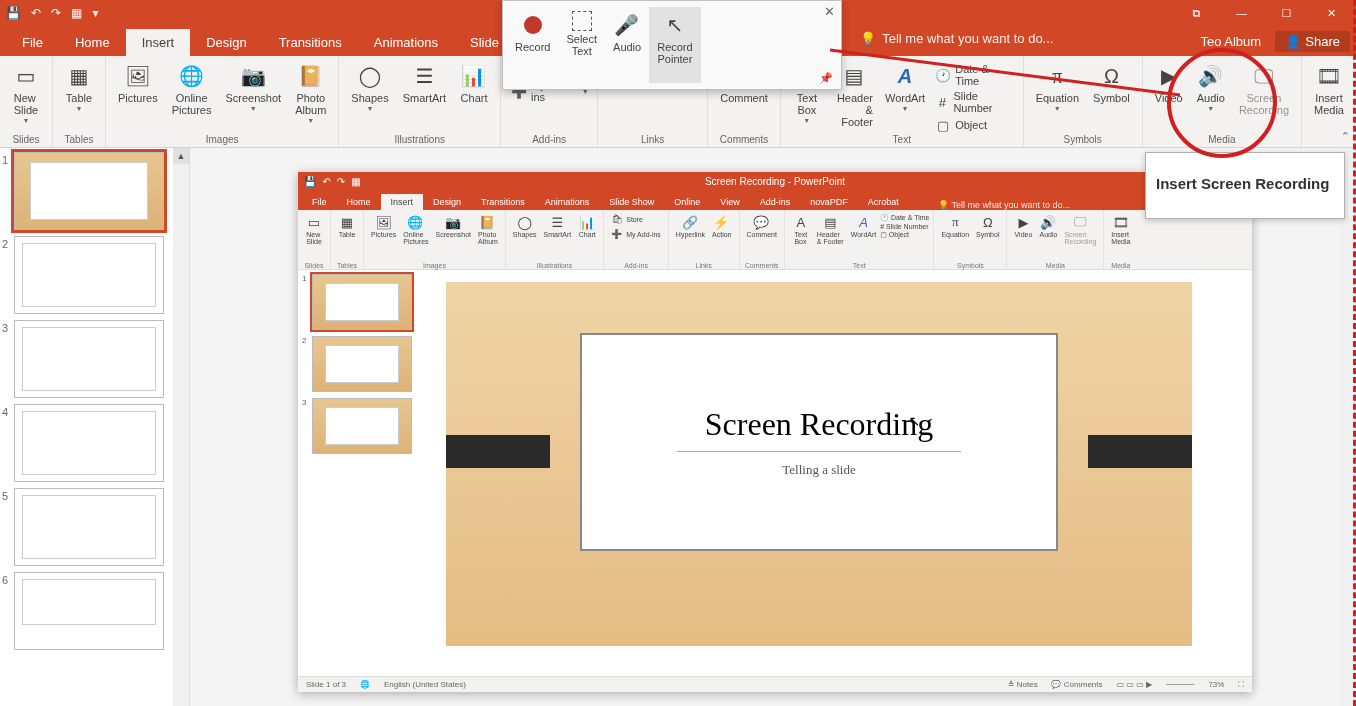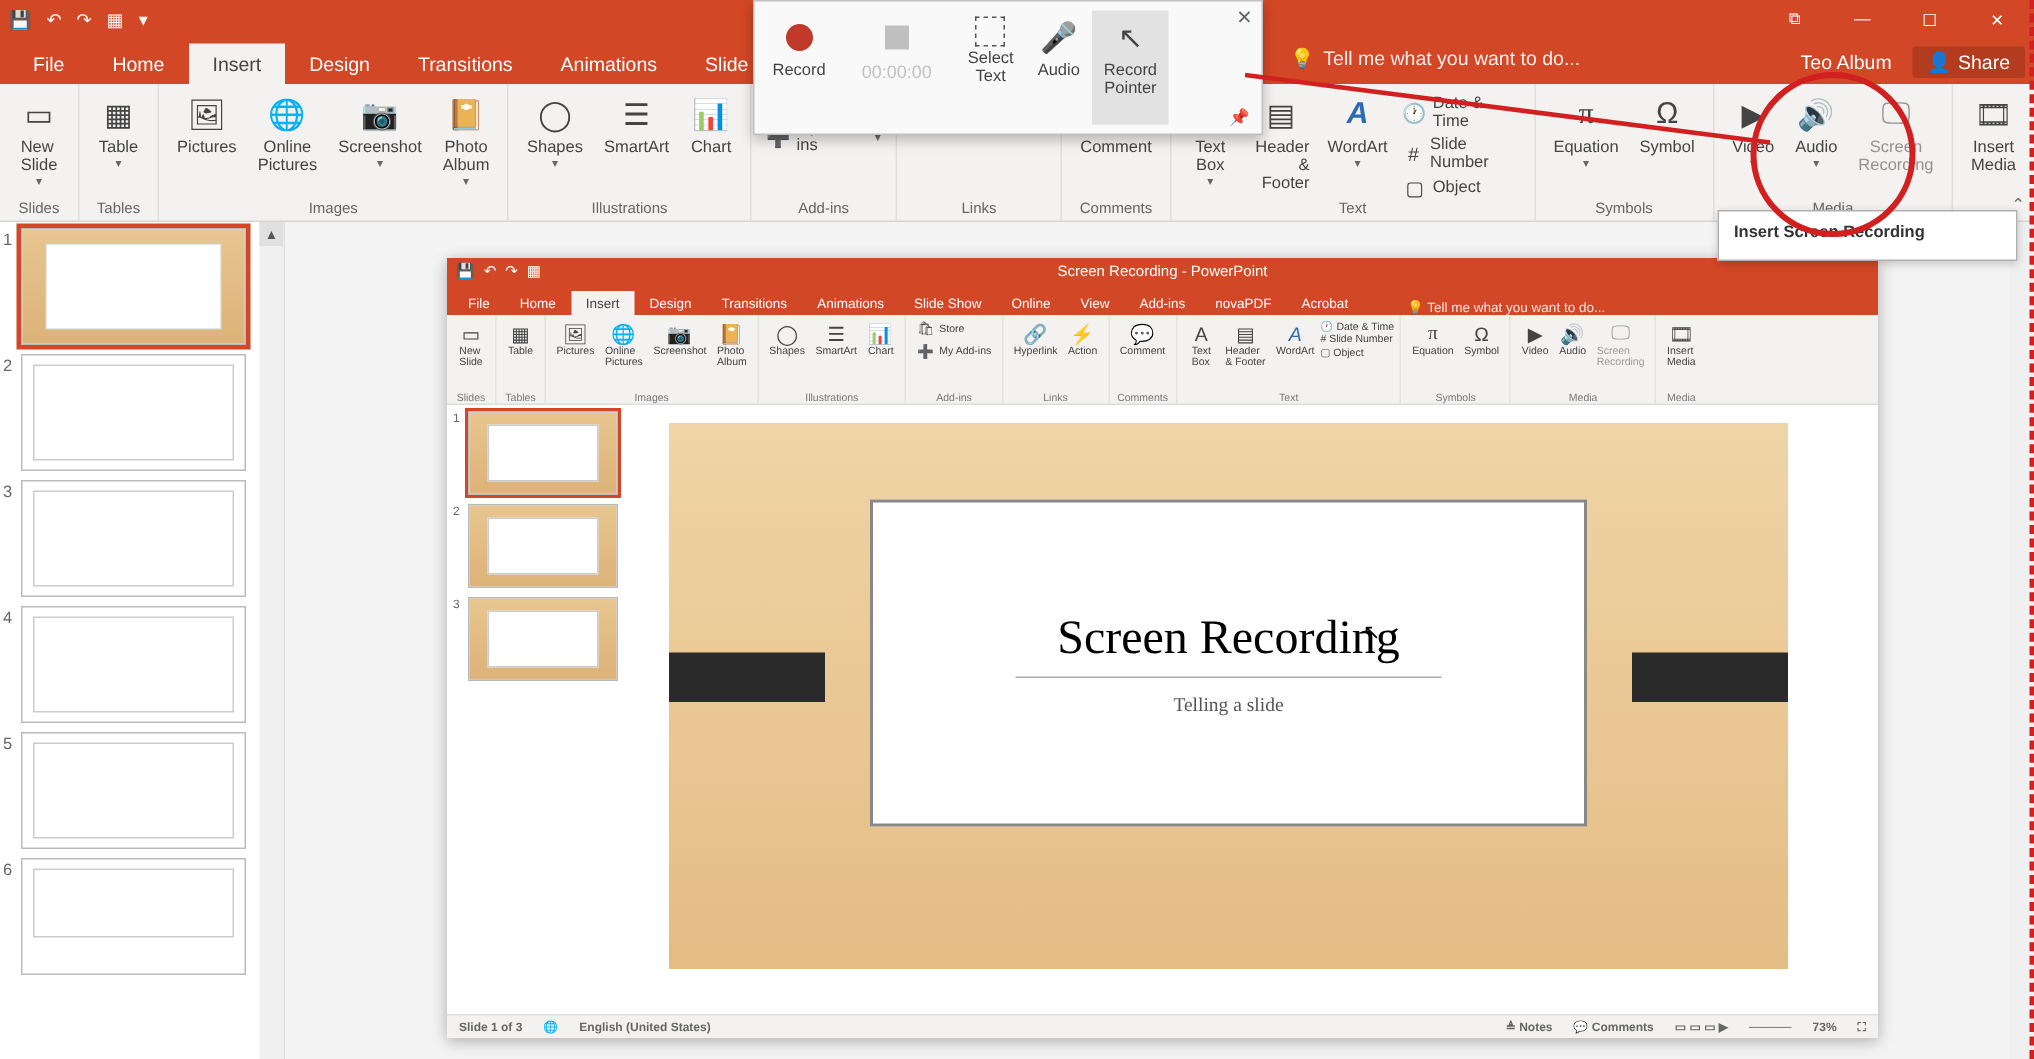--- a/index.html
+++ b/index.html
@@ -78,30 +78,30 @@
 .embed .eth .i .p { position:absolute; left:12%; top:14%; width:76%; height:72%; background:#fff; border:1px solid #ccc; }
 .embed .ecv { flex:1; background:#fff; position:relative; }
 .embed .slide { position:absolute; left:20px; top:12px; right:60px; bottom:30px; background:linear-gradient(#f0d4a6,#e4bc84); }
 .embed .slide .card { position:absolute; left:18%; top:14%; width:64%; height:60%; background:#fff; border:2px solid #888; display:flex; flex-direction:column; align-items:center; justify-content:center; }
 .embed .slide .card h1 { font-family:Georgia,serif; font-size:32px; font-weight:400; }
 .embed .slide .card .sub { font-family:Georgia,serif; font-size:13px; margin-top:10px; color:#555; }
 .embed .slide .card .line { width:60%; height:1px; background:#aaa; margin-top:8px; }
 .embed .slide .bar { position:absolute; top:42%; width:14%; height:9%; background:#2a2a2a; }
 .embed .slide .bar.l { left:0; }
 .embed .slide .bar.r { right:0; }
-.embed .estatus { height:16px; background:#f3f2f1; border-top:1px solid #ddd; font-size:8px; color:#666; display:flex; align-items:center; padding:0 8px; gap:14px;font-weight:bold; }
+.embed .estatus { height:16px; background:#f3f2f1; border-top:1px solid #ddd; font-size:8px; color:#666; display:flex; align-items:center; padding:0 8px; gap:14px; }
 .embed .estatus .spacer { flex:1; }
 
 
 .anno-circle { position:absolute; width:110px; height:110px; border:4px solid #d21f1f; border-radius:50%; left:1167px; top:48px; z-index:30; pointer-events:none; }
 .anno-line { position:absolute; z-index:29; pointer-events:none; }
 .dashborder { position:absolute; right:0; top:0; width:3px; height:706px; border-right:3px dashed #d21f1f; z-index:40; pointer-events:none; }
 
 
-.tooltip { position:absolute; left:1145px; top:140px; width:200px; background:#fff; border:1px solid #b0b0b0; padding:8px 10px; font-size:11px; color:#555; z-index:25; box-shadow:0 2px 6px rgba(0,0,0,.2); }
+.tooltip { position:absolute; left:1145px; top:152px; width:200px; background:#fff; border:1px solid #b0b0b0; padding:22px 10px; font-size:15px; color:#555; z-index:25; box-shadow:0 2px 6px rgba(0,0,0,.2); }
 .tooltip .tt-title { font-weight:bold; color:#333; margin-bottom:4px; }
 
 
 .main-sb { position:absolute; right:0; top:0; width:16px; height:100%; background:#f0f0f0; }
 
 
 .chev { font-size:8px; color:#666; }
 
 
 .cursor { position:absolute; font-size:14px; color:#000; }
@@ -309,26 +309,20 @@
 </div>
 
 <div class="rec-toolbar">
   <span class="close">✕</span>
   <span class="pin">📌</span>
   <div class="rbtn">
     <div class="ico">
         <div class="rec-dot"></div>
       </div>
     <div>Record</div>
-  </div>
-  <div class="rbtn" style="opacity:.5">
-    <div class="ico">
-        <div class="rec-sq"></div>
-      </div>
-    <div class="timer">00:00:00</div>
   </div>
   <div class="rbtn">
     <div class="ico" style="border:1px dashed #555;width:20px;height:20px"></div>
     <div style="white-space:pre-line;text-align:center">Select
 Text</div>
   </div>
   <div class="rbtn">
     <div class="ico" style="color:#2c6bb3">🎤</div>
     <div>Audio</div>
   </div>

